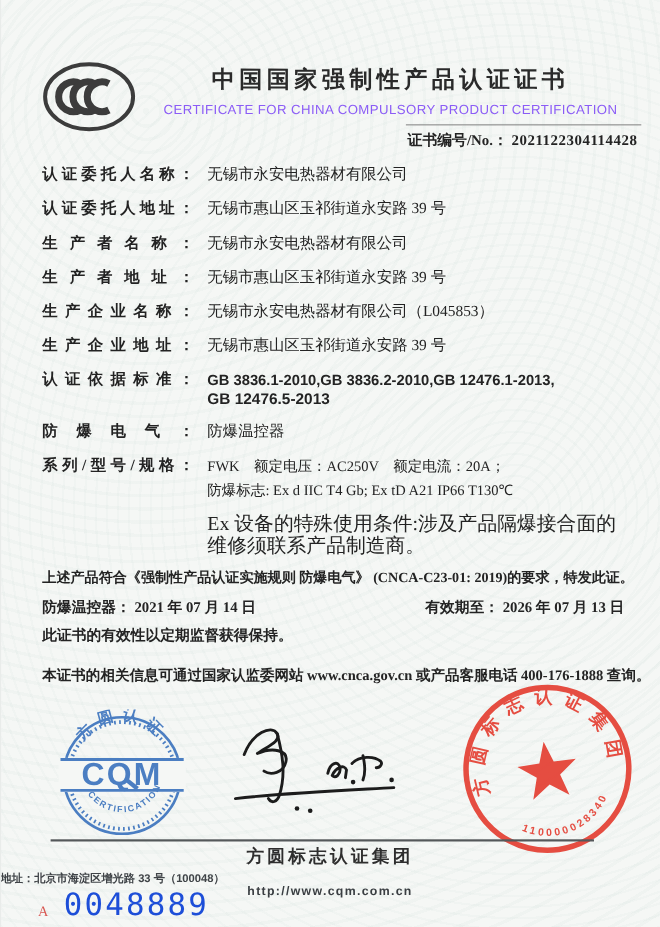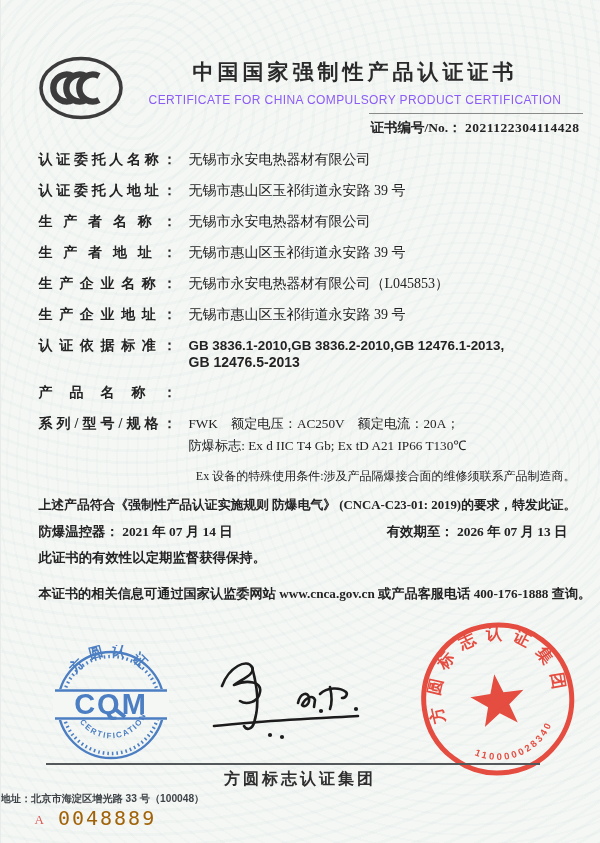--- a/index.html
+++ b/index.html
@@ -27,40 +27,40 @@
   
   .content { position:absolute; left:38px; right:24px; top:149px; }
   .row { display:flex; margin-bottom:10px; }
   .flabel { flex:0 0 138px; font-weight:bold; font-size:14px; line-height:21px;
             text-align:justify; text-align-last:justify; }
   .fvalue { flex:1; font-size:14px; line-height:21px; padding-left:12px; }
   .sans  { font-family:"Liberation Sans", sans-serif; font-size:13.4px;font-weight:bold; }
   .subline { margin:-6px 0 10px 150px; font-size:14px; line-height:20px; }
   .subline.sans { line-height:20px; }
   .model2 { margin-top:2px; }
-  .model3 { margin-top:6px; font-size:12px;text-align:right; }
+  .model3 { margin-top:6px; font-size:18px; }
   .statement { margin-top:6px; font-size:12.8px; font-weight:bold; line-height:18px; white-space:nowrap; }
   .dates { display:flex; justify-content:space-between; margin-top:9px; font-size:13.4px; font-weight:bold; padding-right:8px; }
   .note { margin-top:8px; font-size:13.4px; font-weight:bold; }
   .note2 { margin-top:18px; font-size:13.2px; font-weight:bold; white-space:nowrap; }
   
   .cqm { position:absolute; left:52px; top:645px; }
   .sig { position:absolute; left:205px; top:646px; }
   .seal { position:absolute; left:416px; top:618px; transform:rotate(-8deg); opacity:0.9; }
   .footer-line { position:absolute; left:45px; top:763px; width:494px; height:2px; background:#54585a; }
   .footer-org { position:absolute; left:0; right:0; top:769px; text-align:center;
                 font-size:16px; font-weight:bold; letter-spacing:3px; color:#2e2e2e; }
   .footer-addr { position:absolute; left:0; right:0; top:792px; text-align:left;
                  font-family:"Liberation Sans", sans-serif; font-size:10.2px; font-weight:bold; color:#3f4347; }
   .footer-url { position:absolute; left:0; right:0; top:805px; text-align:center;
                 font-family:"Liberation Sans", sans-serif; font-size:11.2px; font-weight:bold;
                 letter-spacing:1.2px; color:#3a3e42; }
   .serial { position:absolute; left:34px; top:806px; display:flex; align-items:flex-end; }
   .serial-a { font-size:13px; color:#d95752; margin-right:14px; padding-bottom:2px; }
-  .serial-n { font-family:"DejaVu Sans Mono", monospace; font-size:20px; letter-spacing:2px; color:#a16207; }
+  .serial-n { font-family:"DejaVu Sans Mono", monospace; font-size:28px; letter-spacing:2px; color:#1d4ed8; }
 </style>
 </head>
 <body>
 
 <div class="page">
 
   <div class="ccc">
     <svg width="88" height="66" viewBox="0 0 88 66">
       <ellipse cx="44" cy="33" rx="40" ry="29.5" fill="none" stroke="#3c3c3c" stroke-width="3.6"></ellipse>
       <path d="M36,21 A13.5,13.5 0 1 0 36,45" fill="none" stroke="#3c3c3c" stroke-width="6.4"></path>
@@ -112,21 +112,22 @@
       <div class="fvalue">无锡市惠山区玉祁街道永安路 39 号</div>
     </div>
 
     <div class="row" style="margin-bottom:2px;">
       <div class="flabel">认证依据标准：</div>
       <div class="fvalue sans">GB 3836.1-2010,GB 3836.2-2010,GB 12476.1-2013,</div>
     </div>
     <div class="subline sans">GB 12476.5-2013</div>
 
     <div class="row">
-      <div class="flabel">产品名称：</div>
+      <div class="flabel">防爆电气：</div>
+      <div class="fvalue">防爆温控器</div>
     </div>
 
     <div class="row" style="margin-bottom:0;">
       <div class="flabel">系列/型号/规格：</div>
       <div class="fvalue" style="font-size:13.2px;">FWK　额定电压：AC250V　额定电流：20A；</div>
     </div>
     <div class="subline model2" style="margin-left:150px; font-size:13.2px;">防爆标志: Ex d IIC T4 Gb; Ex tD A21 IP66 T130℃</div>
     <div class="subline model3" style="margin-left:150px;">Ex 设备的特殊使用条件:涉及产品隔爆接合面的维修须联系产品制造商。</div>
 
     <div class="statement">上述产品符合《强制性产品认证实施规则 防爆电气》 (CNCA-C23-01: 2019)的要求，特发此证。</div>
@@ -200,19 +201,20 @@
       </text>
       <text font-size="9.5" font-weight="bold" fill="#e43b2e" font-family="Liberation Sans, sans-serif" letter-spacing="2.6">
         <textPath href="#sealBot" startOffset="22%">1100000283408</textPath>
       </text>
     </svg>
   </div>
 
   <div class="footer-line"></div>
   <div class="footer-org">方圆标志认证集团</div>
   <div class="footer-addr">地址：北京市海淀区增光路 33 号（100048）</div>
+  <div class="footer-url">http://www.cqm.com.cn</div>
 
   <div class="serial">
     <span class="serial-a">A</span>
     <span class="serial-n">0048889</span>
   </div>
 
 </div>
 
 </body></html>

